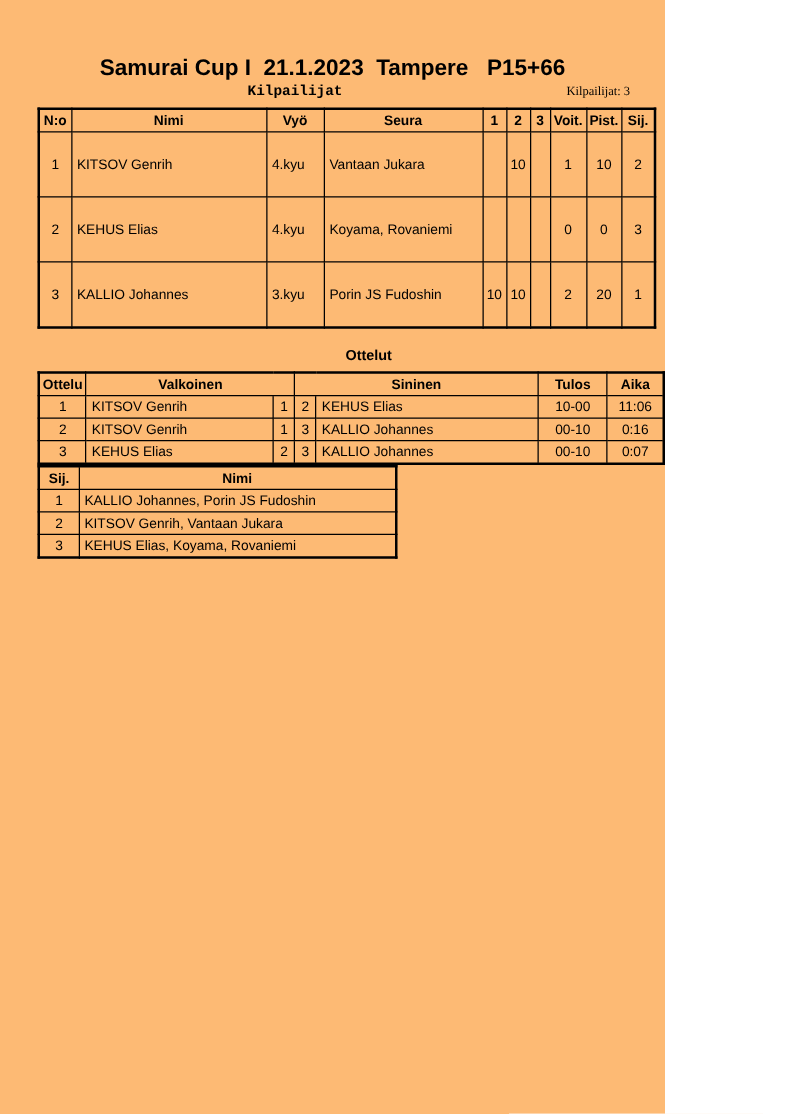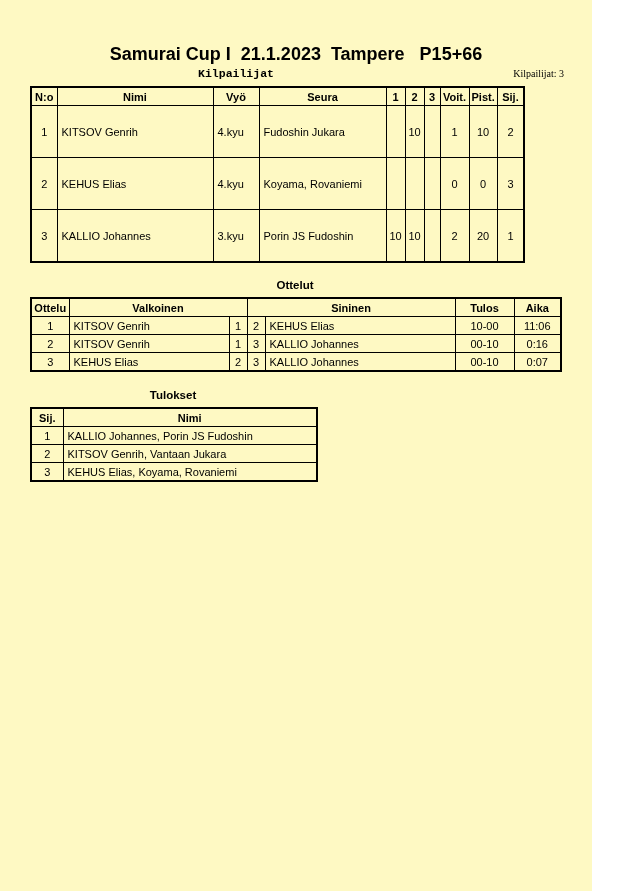--- a/index.html
+++ b/index.html
@@ -4,23 +4,23 @@
 <style>
   html, body {
     margin: 0;
     padding: 0;
     background: #ffffff;
     font-family: "Liberation Sans", sans-serif;
     color: #000;
   }
   .page {
     position: relative;
-    width: 592px;
+    width: 532px;
     height: 891px;
-    background: #fef9c3;
+    background: #fdba74;
     overflow: hidden;
   }
   .title {
     margin: 44px 0 2px 0;
     text-align: center;
     font-size: 18px;
     font-weight: bold;
     white-space: pre;
   }
   .count-label {
@@ -110,21 +110,21 @@
         <th>Voit.</th>
         <th>Pist.</th>
         <th>Sij.</th>
       </tr>
     </thead>
     <tbody>
         <tr>
           <td>1</td>
           <td>KITSOV Genrih</td>
           <td>4.kyu</td>
-          <td>Fudoshin Jukara</td>
+          <td>Vantaan Jukara</td>
           <td></td>
           <td>10</td>
           <td></td>
           <td>1</td>
           <td>10</td>
           <td>2</td>
         </tr>
         <tr>
           <td>2</td>
           <td>KEHUS Elias</td>
@@ -196,21 +196,20 @@
           <td>KEHUS Elias</td>
           <td>2</td>
           <td>3</td>
           <td>KALLIO Johannes</td>
           <td>00-10</td>
           <td>0:07</td>
         </tr>
       </tbody>
   </table>
 
-  <div class="sec-heading heading-results">Tulokset</div>
   <table class="results">
     <colgroup>
       <col style="width:32px">
         <col style="width:254px">
     </colgroup>
     <thead>
       <tr>
         <th>Sij.</th>
         <th>Nimi</th>
       </tr>

